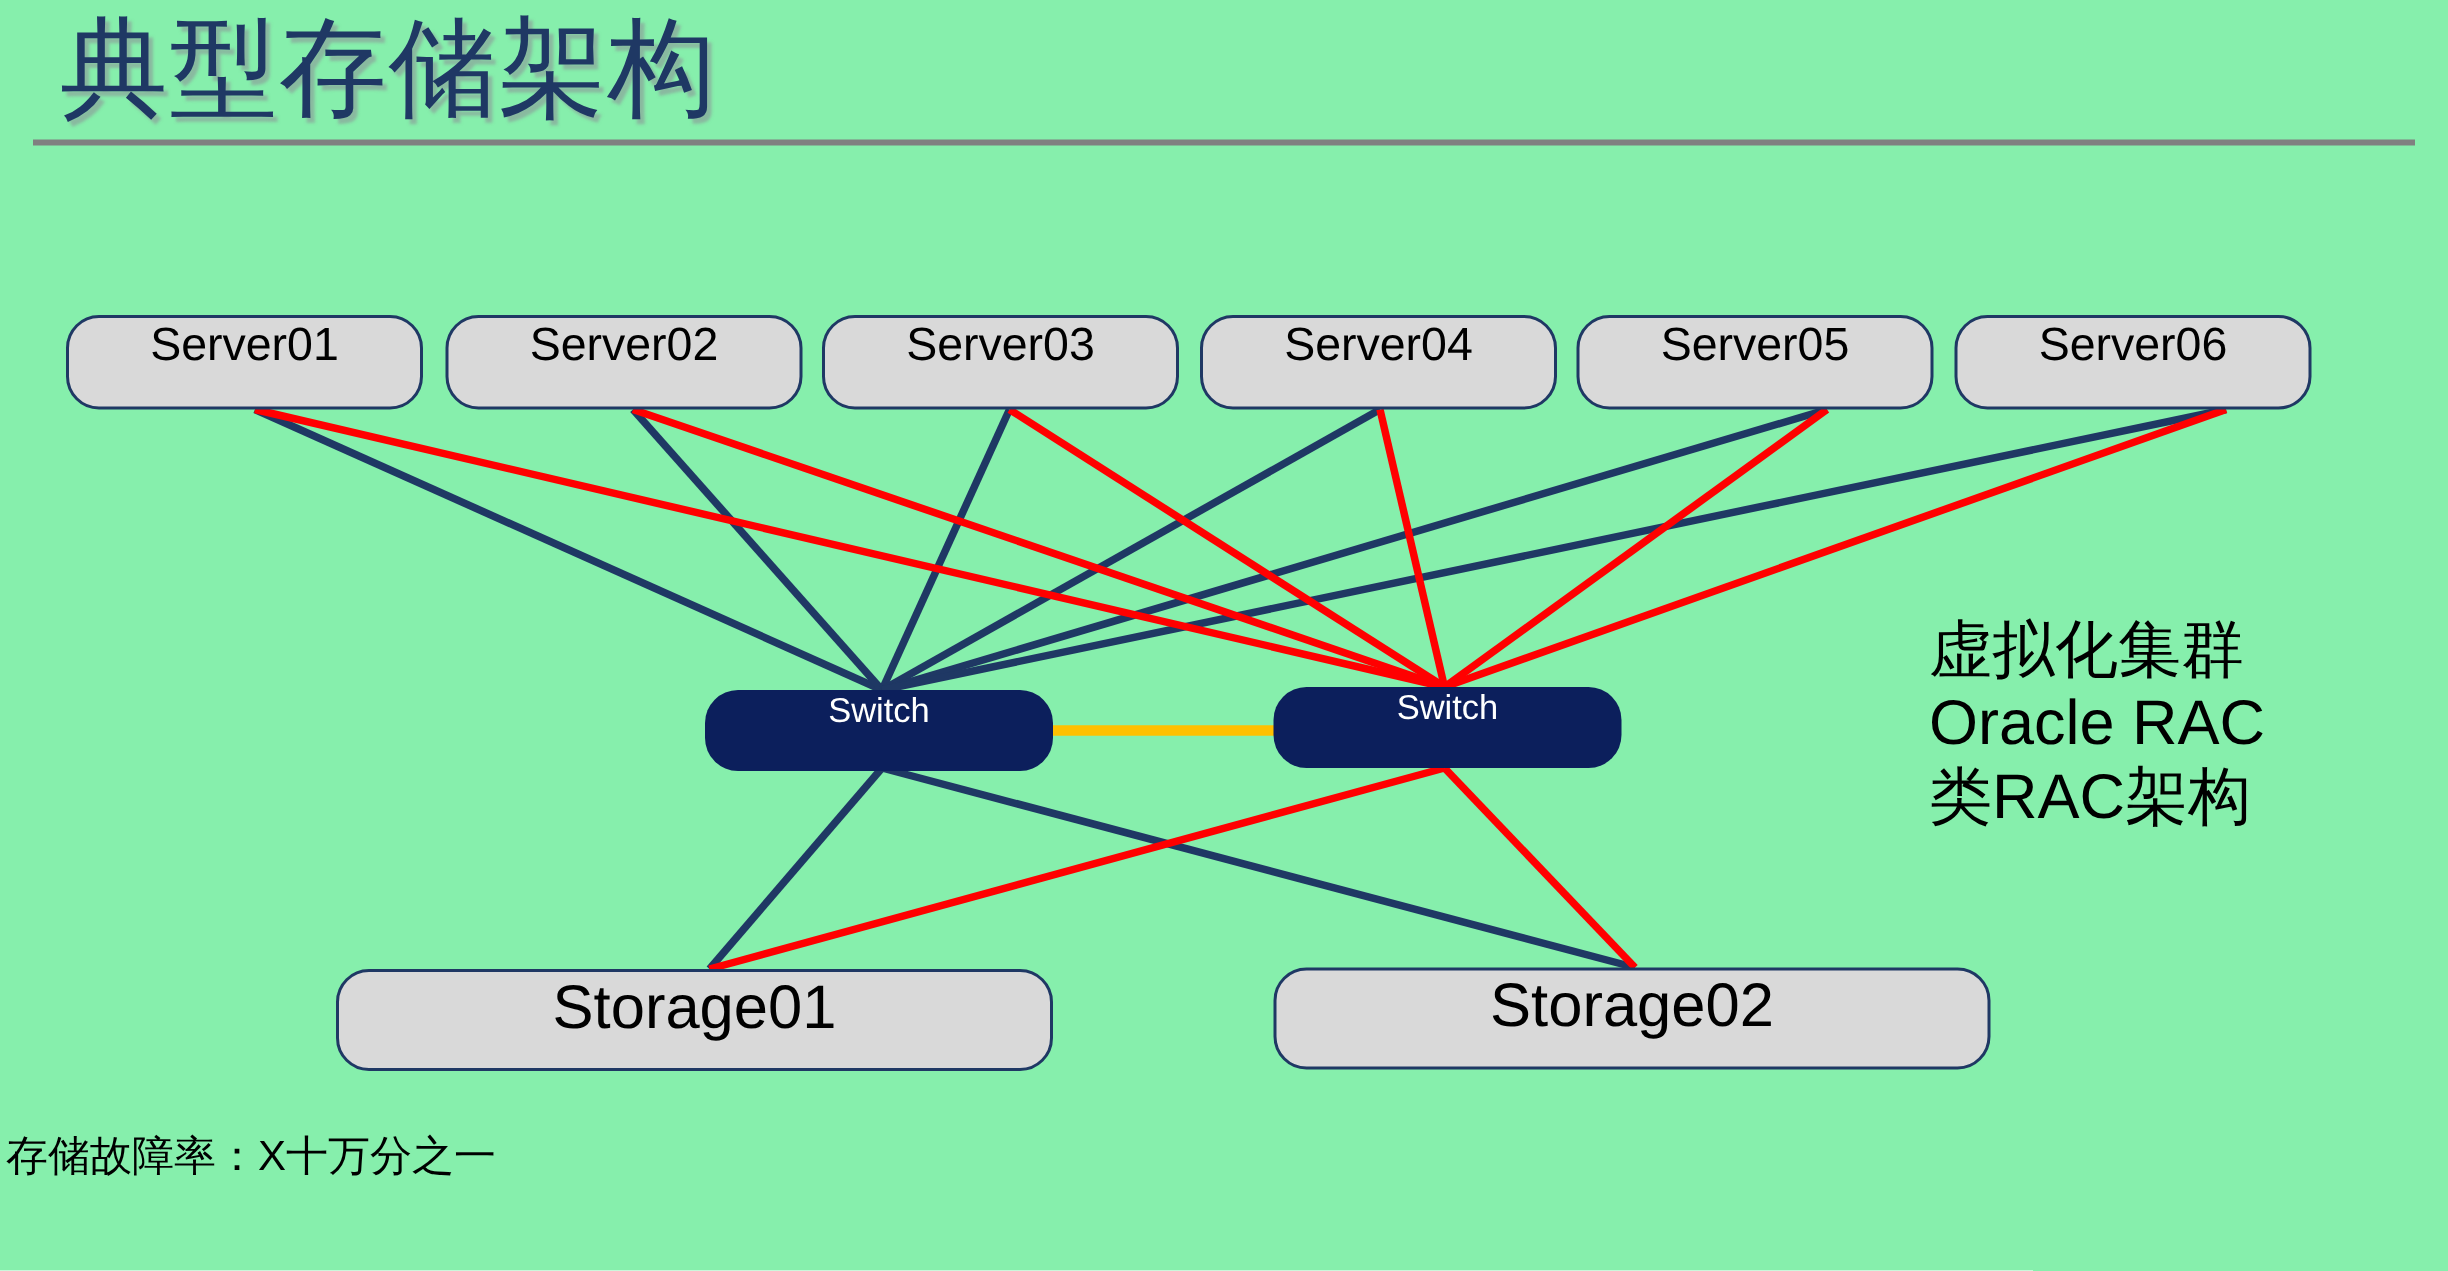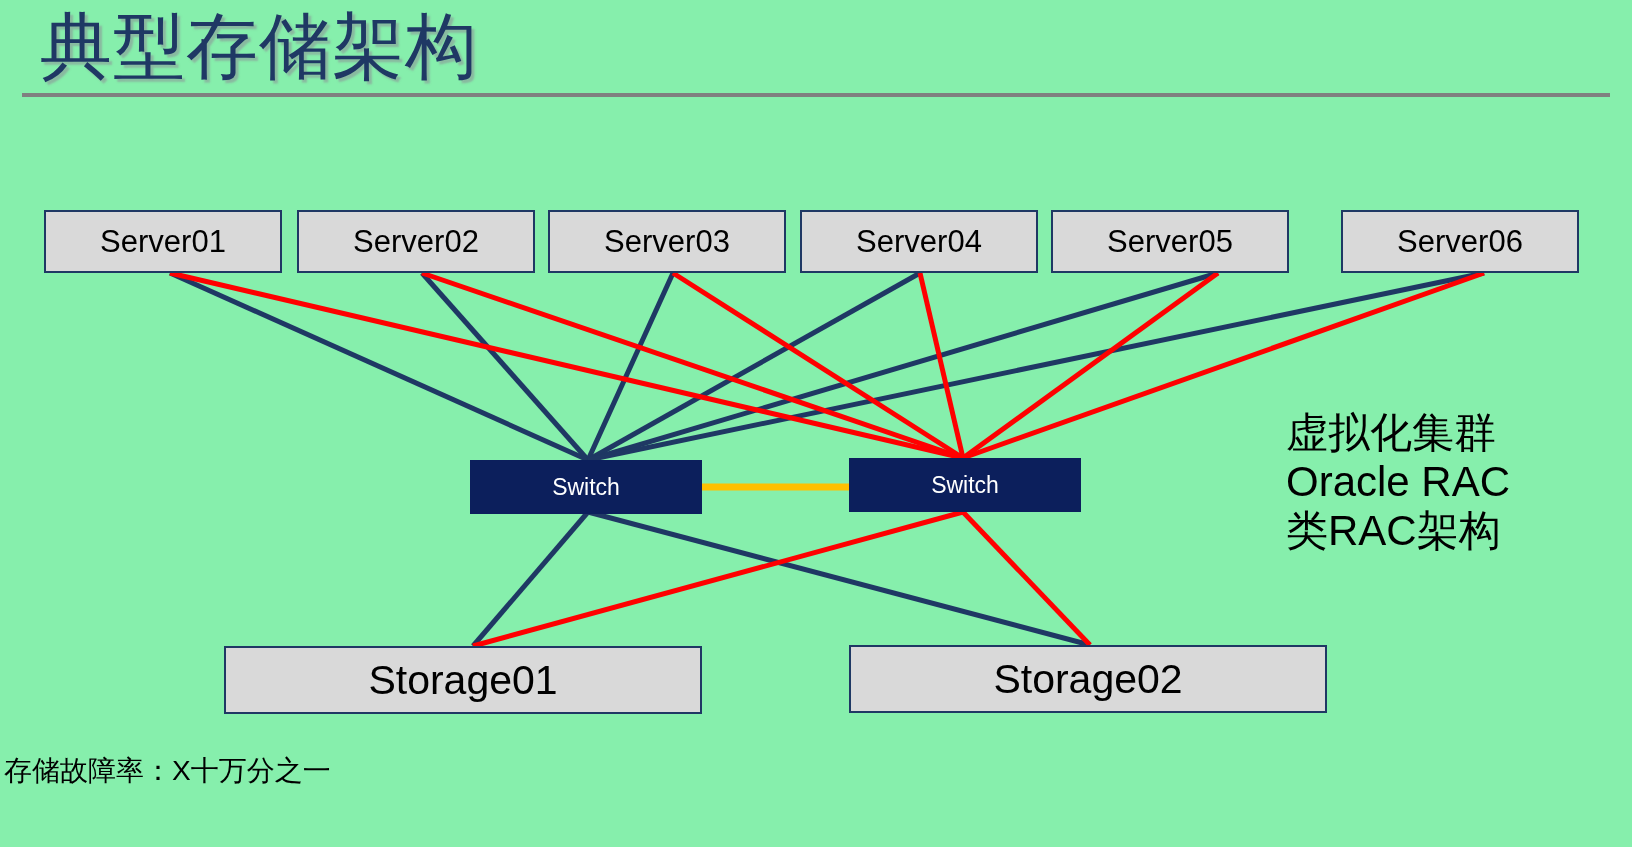--- a/index.html
+++ b/index.html
@@ -45,24 +45,25 @@
     top: 0;
     width: 1632px;
     height: 847px;
   }
 
   
   .node {
     position: absolute;
     box-sizing: border-box;
     display: flex;
-    align-items: center;
+    align-items: flex-start;
     justify-content: center;
     text-align: center;
     white-space: nowrap;
+    border-radius: 22px;
   }
   .node.server {
     background: #D9D9D9;
     border: 2px solid #1F3864;
     color: #000000;
     font-size: 31px;
     height: 63px;
   }
   .node.storage {
     background: #D9D9D9;
@@ -152,21 +153,21 @@
   </div>
   <div class="node server" style="left:548px; top:210px; width:238px;">
     <span>Server03</span>
   </div>
   <div class="node server" style="left:800px; top:210px; width:238px;">
     <span>Server04</span>
   </div>
   <div class="node server" style="left:1051px; top:210px; width:238px;">
     <span>Server05</span>
   </div>
-  <div class="node server" style="left:1303px; top:210px; width:238px;margin-left:38px;">
+  <div class="node server" style="left:1303px; top:210px; width:238px;">
     <span>Server06</span>
   </div>
 
   <div class="node switch" style="left:470px; top:460px; width:232px;">
     <span>Switch</span>
   </div>
   <div class="node switch" style="left:849px; top:458px; width:232px;">
     <span>Switch</span>
   </div>
 

